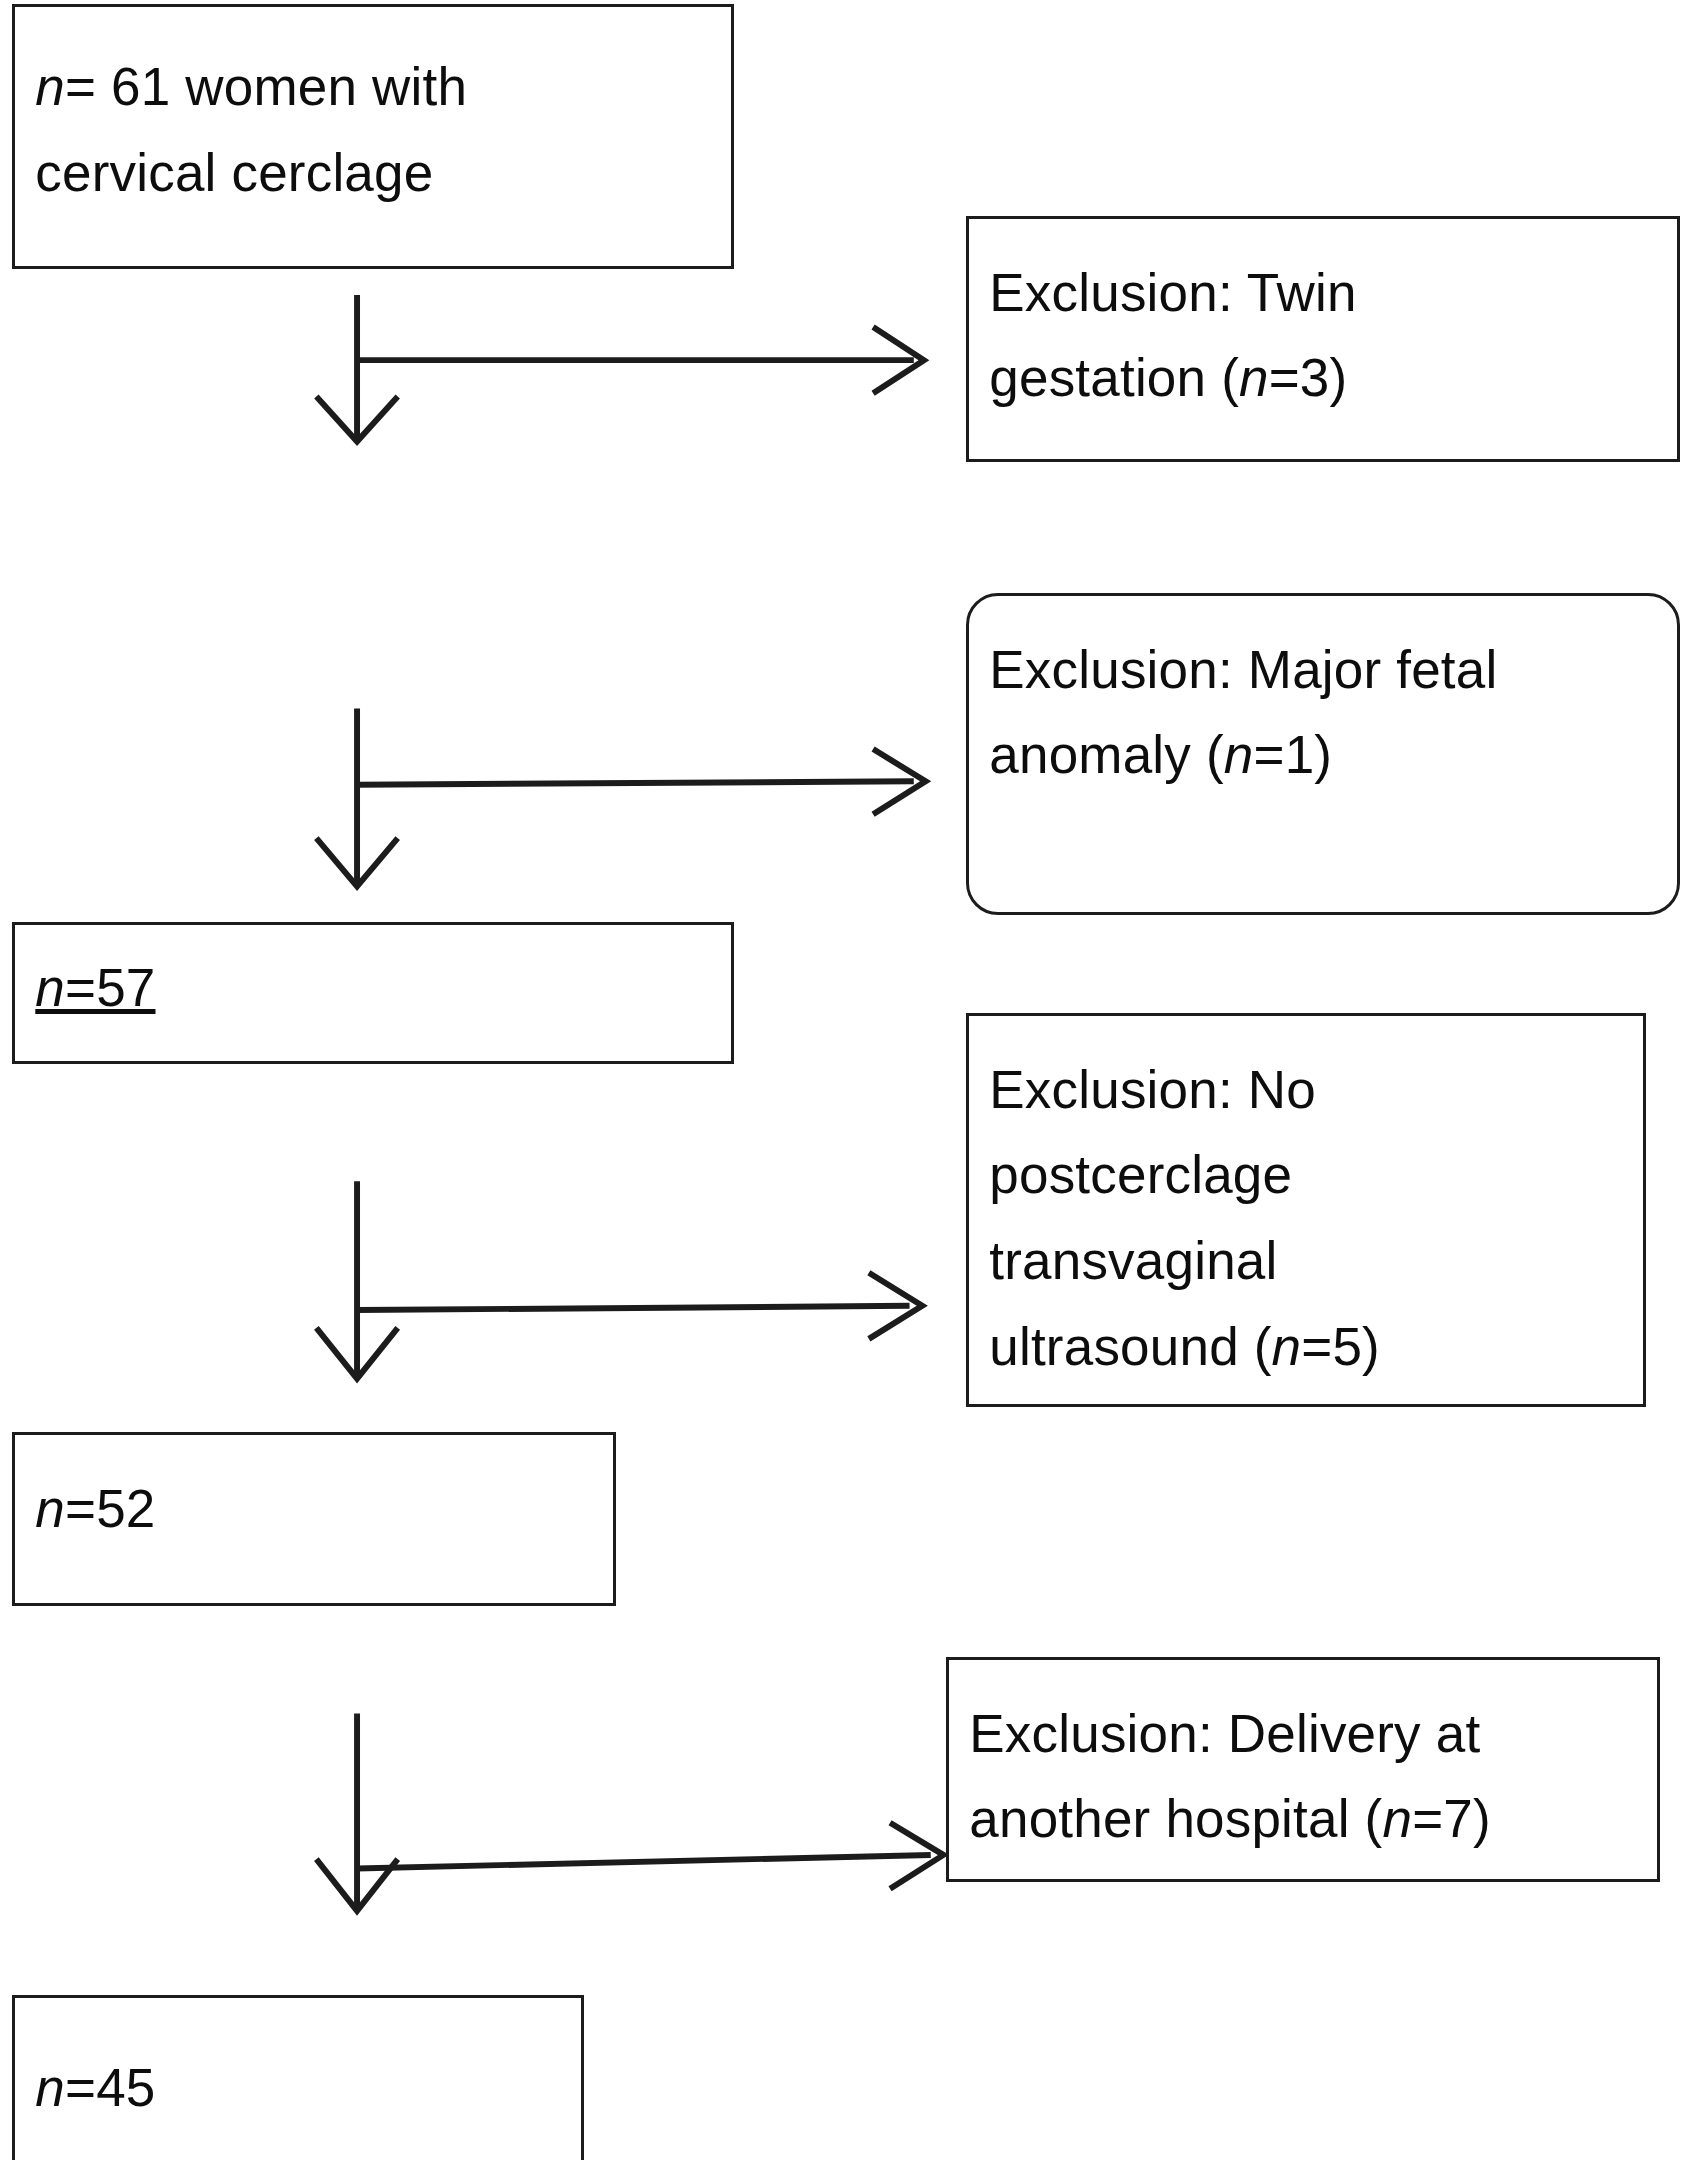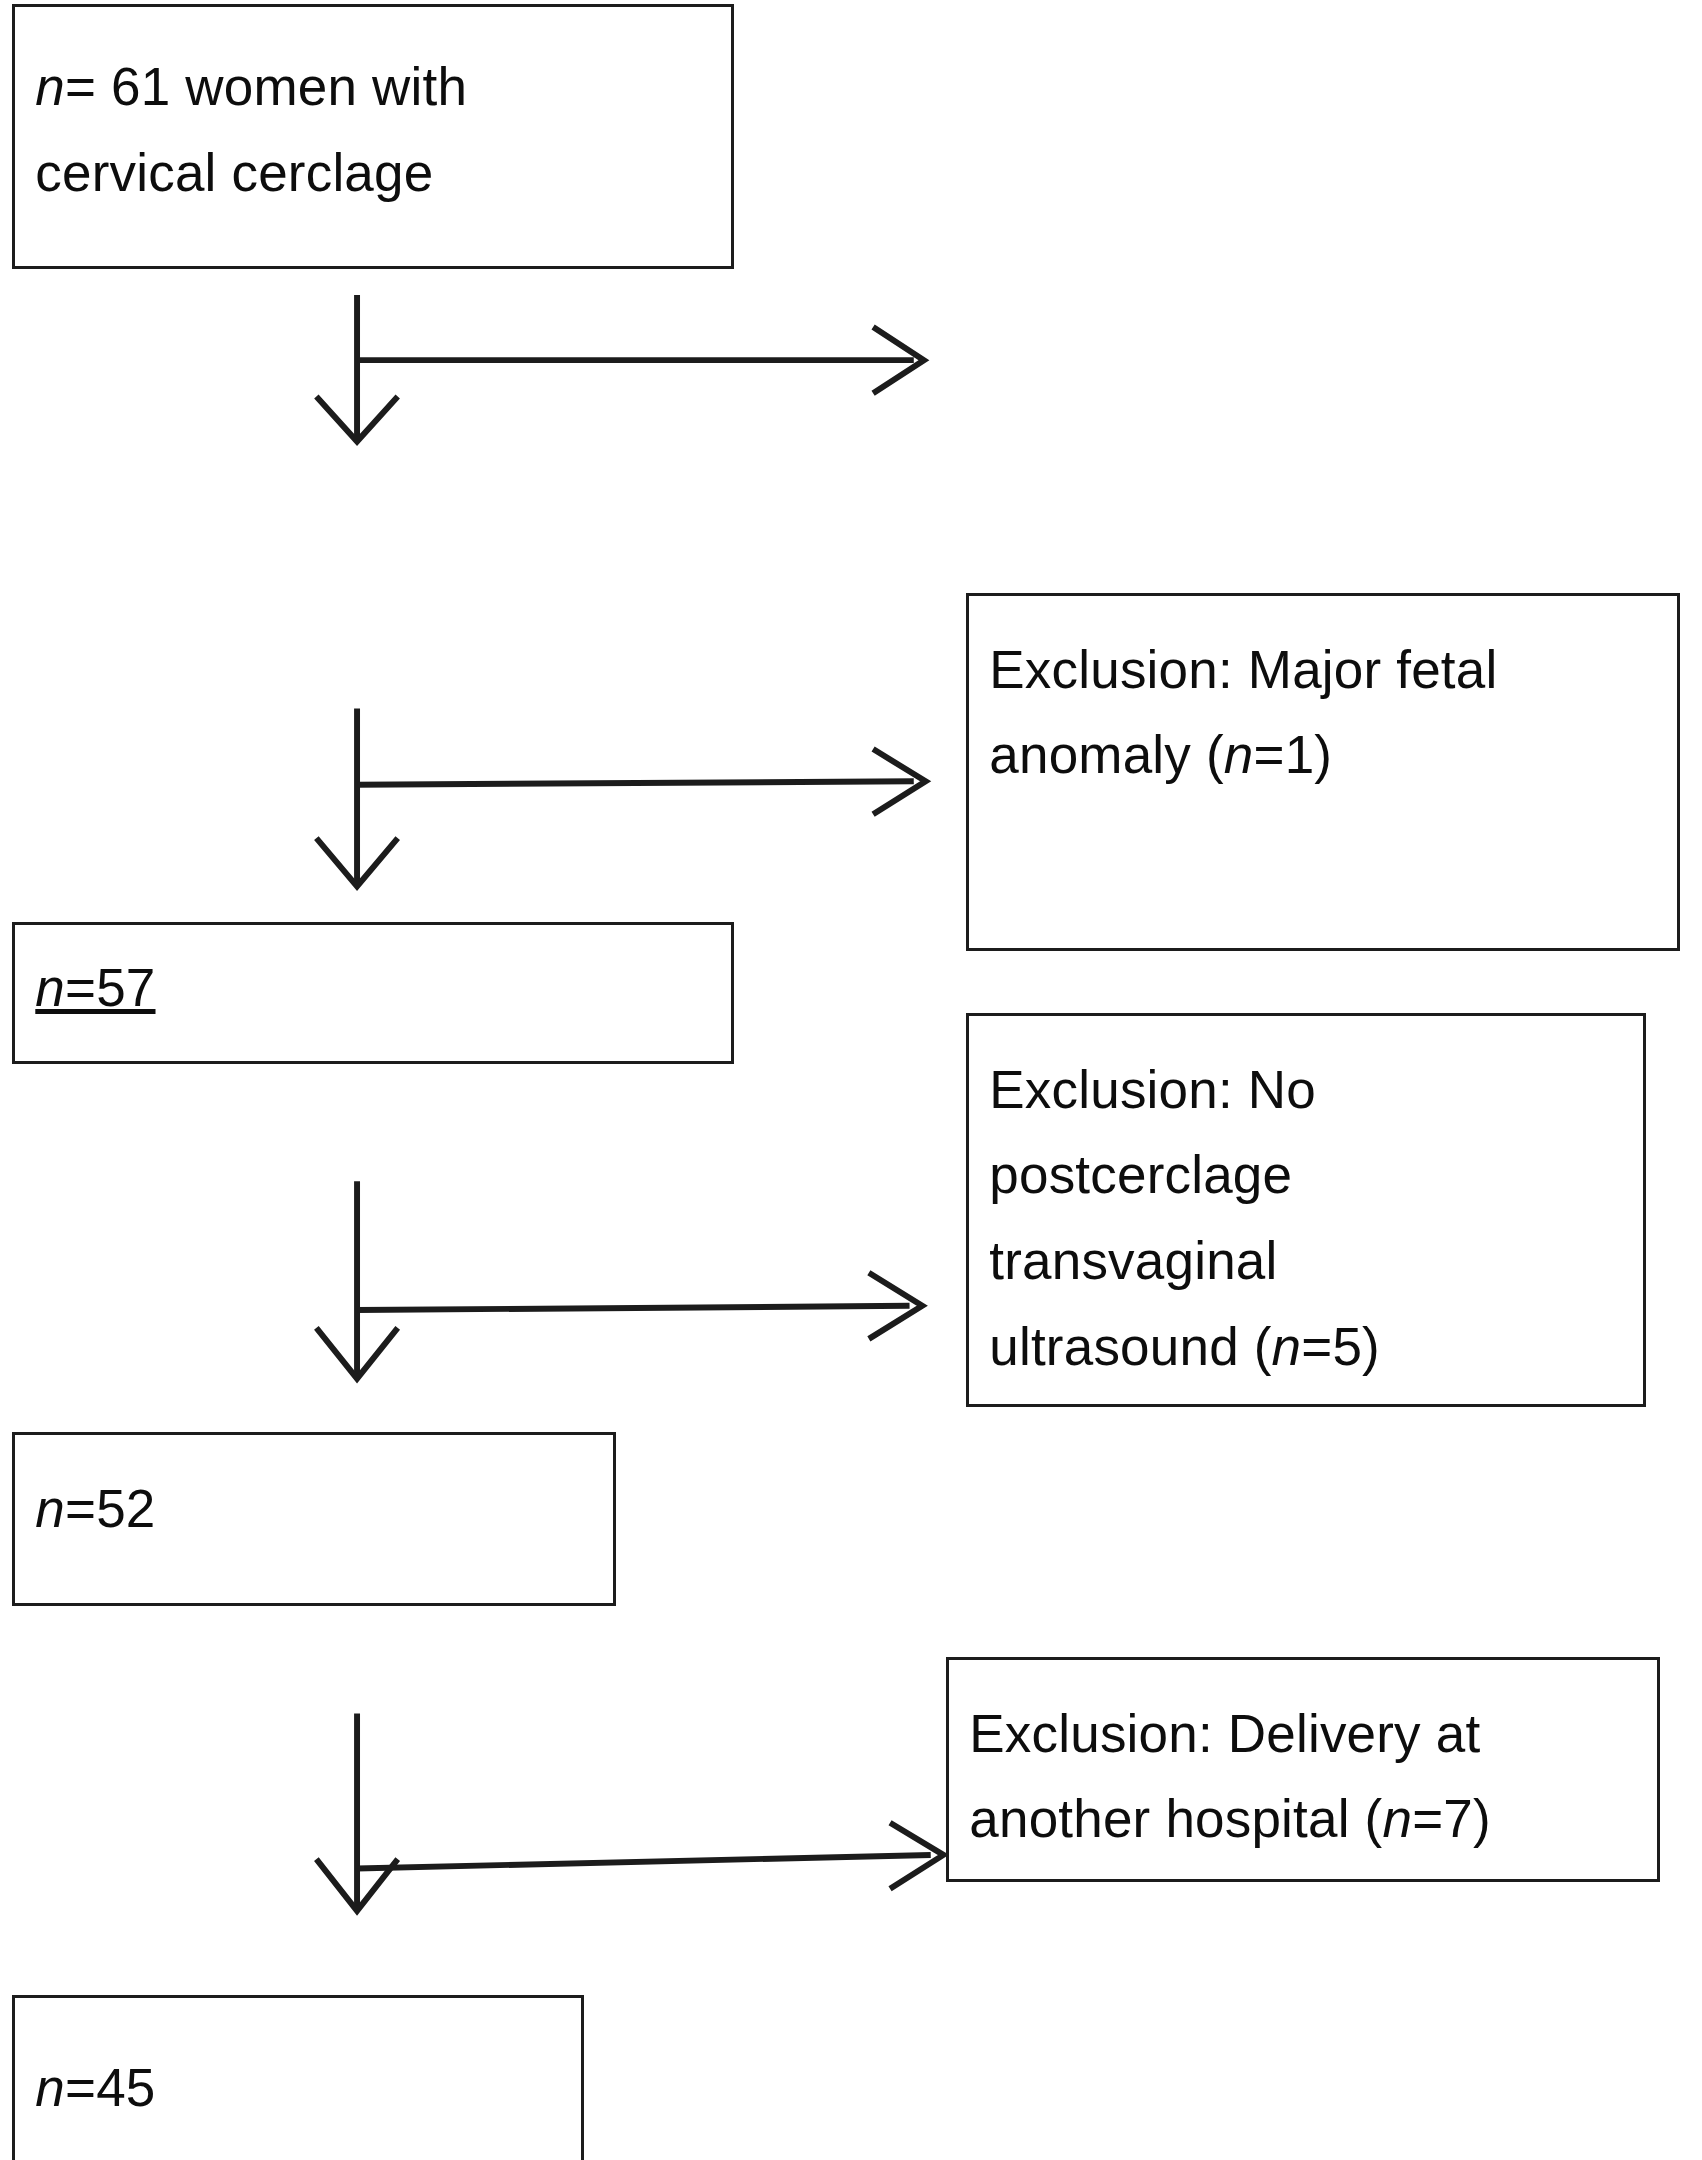--- a/index.html
+++ b/index.html
@@ -112,22 +112,25 @@
   </div>
 
   <div class="node pad-top-md" style="left: 12px; top: 1432px; width: 604px; height: 174px; border-color: rgb(28, 28, 28); color: rgb(13, 13, 13);">
     <div class="txt"><em>n</em>=52</div>
   </div>
 
   <div class="node center-v" style="left: 12px; top: 1971px; width: 572px; height: 186px; border-color: rgb(28, 28, 28); color: rgb(13, 13, 13); margin-top: 24px;">
     <div class="txt"><em>n</em>=45</div>
   </div>
 
+  <div class="node pad-top-md" style="left: 966px; top: 216px; width: 714px; height: 246px; border-color: rgb(28, 28, 28); color: rgb(13, 13, 13);">
+    <div class="txt">Exclusion: Twin<br>gestation (<em>n</em>=3)</div>
+  </div>
 
-  <div class="node pad-top-md" style="left: 966px; top: 593px; width: 714px; height: 358px; border-color: rgb(28, 28, 28); color: rgb(13, 13, 13);">
+  <div class="node pad-top-md" style="left: 966px; top: 593px; width: 714px; height: 322px; border-color: rgb(28, 28, 28); color: rgb(13, 13, 13); border-radius: 32px;">
     <div class="txt">Exclusion: Major fetal<br>anomaly (<em>n</em>=1)</div>
   </div>
 
   <div class="node pad-top-md" style="left: 966px; top: 1013px; width: 680px; height: 394px; border-color: rgb(28, 28, 28); color: rgb(13, 13, 13);">
     <div class="txt">Exclusion: No<br>postcerclage<br>transvaginal<br>ultrasound (<em>n</em>=5)</div>
   </div>
 
   <div class="node pad-top-md" style="left: 946px; top: 1657px; width: 714px; height: 225px; border-color: rgb(28, 28, 28); color: rgb(13, 13, 13);">
     <div class="txt">Exclusion: Delivery at<br>another hospital (<em>n</em>=7)</div>
   </div>

